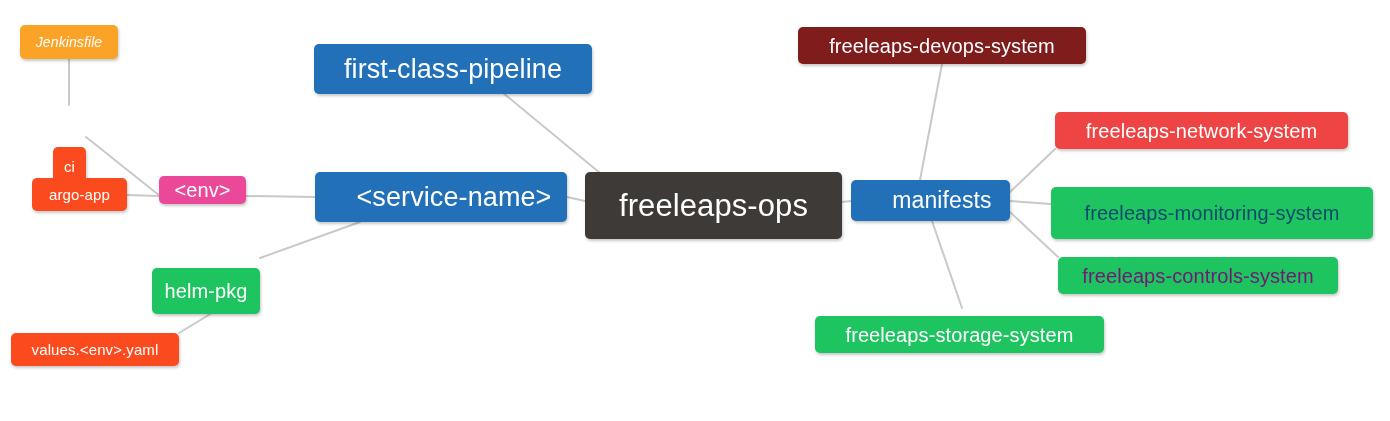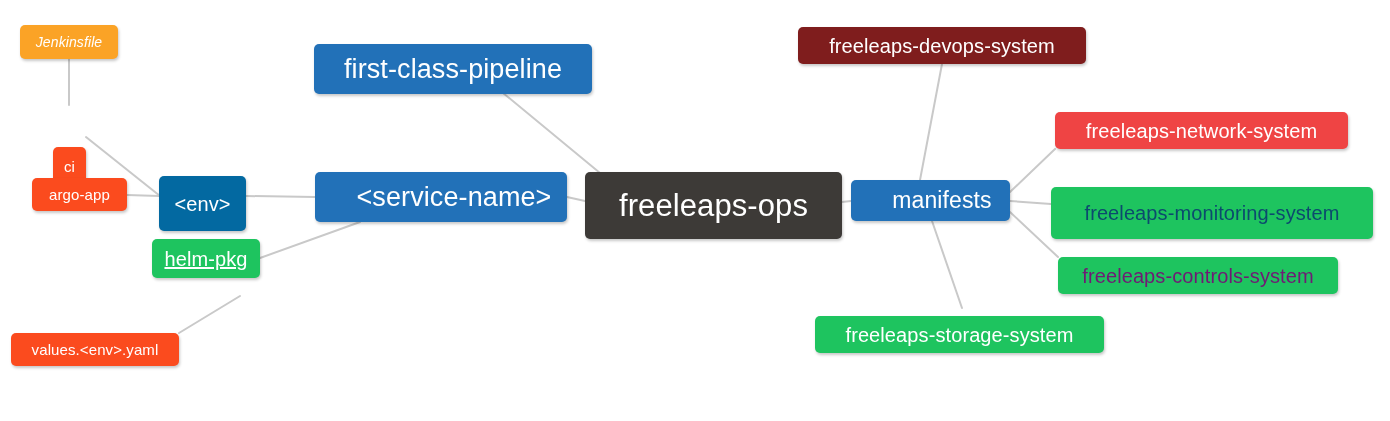--- a/index.html
+++ b/index.html
@@ -70,24 +70,24 @@
   <div id="node-layer">
       <div class="node sq lvl-tiny" style="left: 20px; top: 25px; width: 98px; height: 34px; background: rgb(251, 163, 38); color: rgb(255, 255, 255); font-style: italic;">
         <span>Jenkinsfile</span>
       </div>
       <div class="node sq lvl-small" style="left: 53px; top: 105px; width: 33px; height: 39px; background: rgb(251, 75, 30); color: rgb(255, 255, 255); margin-top: 42px;">
         <span>ci</span>
       </div>
       <div class="node sq lvl-small" style="left: 32px; top: 178px; width: 95px; height: 33px; background: rgb(251, 75, 30); color: rgb(255, 255, 255);">
         <span>argo-app</span>
       </div>
-      <div class="node sq lvl-sub" style="left: 159px; top: 176px; width: 87px; height: 55px; background: #0369a1; color: rgb(255, 255, 255);">
+      <div class="node sq lvl-sub" style="left: 159px; top: 176px; width: 87px; height: 28px; background: #ec4899; color: rgb(255, 255, 255);">
         <span>&lt;env&gt;</span>
       </div>
-      <div class="node sq lvl-sub" style="left: 152px; top: 239px; width: 108px; height: 39px; background: rgb(30, 196, 95); color: rgb(255, 255, 255); text-decoration: underline;">
+      <div class="node sq lvl-sub" style="left: 152px; top: 268px; width: 108px; height: 46px; background: rgb(30, 196, 95); color: rgb(255, 255, 255);">
         <span>helm-pkg</span>
       </div>
       <div class="node sq lvl-small" style="left: 11px; top: 333px; width: 168px; height: 33px; background: rgb(251, 75, 30); color: rgb(255, 255, 255); justify-content: center;">
         <span>values.&lt;env&gt;.yaml</span>
       </div>
       <div class="node sq lvl-main" style="left: 314px; top: 44px; width: 278px; height: 50px; background: rgb(34, 113, 184); color: rgb(255, 255, 255); justify-content: center;">
         <span>first-class-pipeline</span>
       </div>
       <div class="node sq lvl-main" style="left: 315px; top: 172px; width: 252px; height: 50px; background: rgb(34, 113, 184); color: rgb(255, 255, 255); padding-left: 26px;">
         <span>&lt;service-name&gt;</span>

